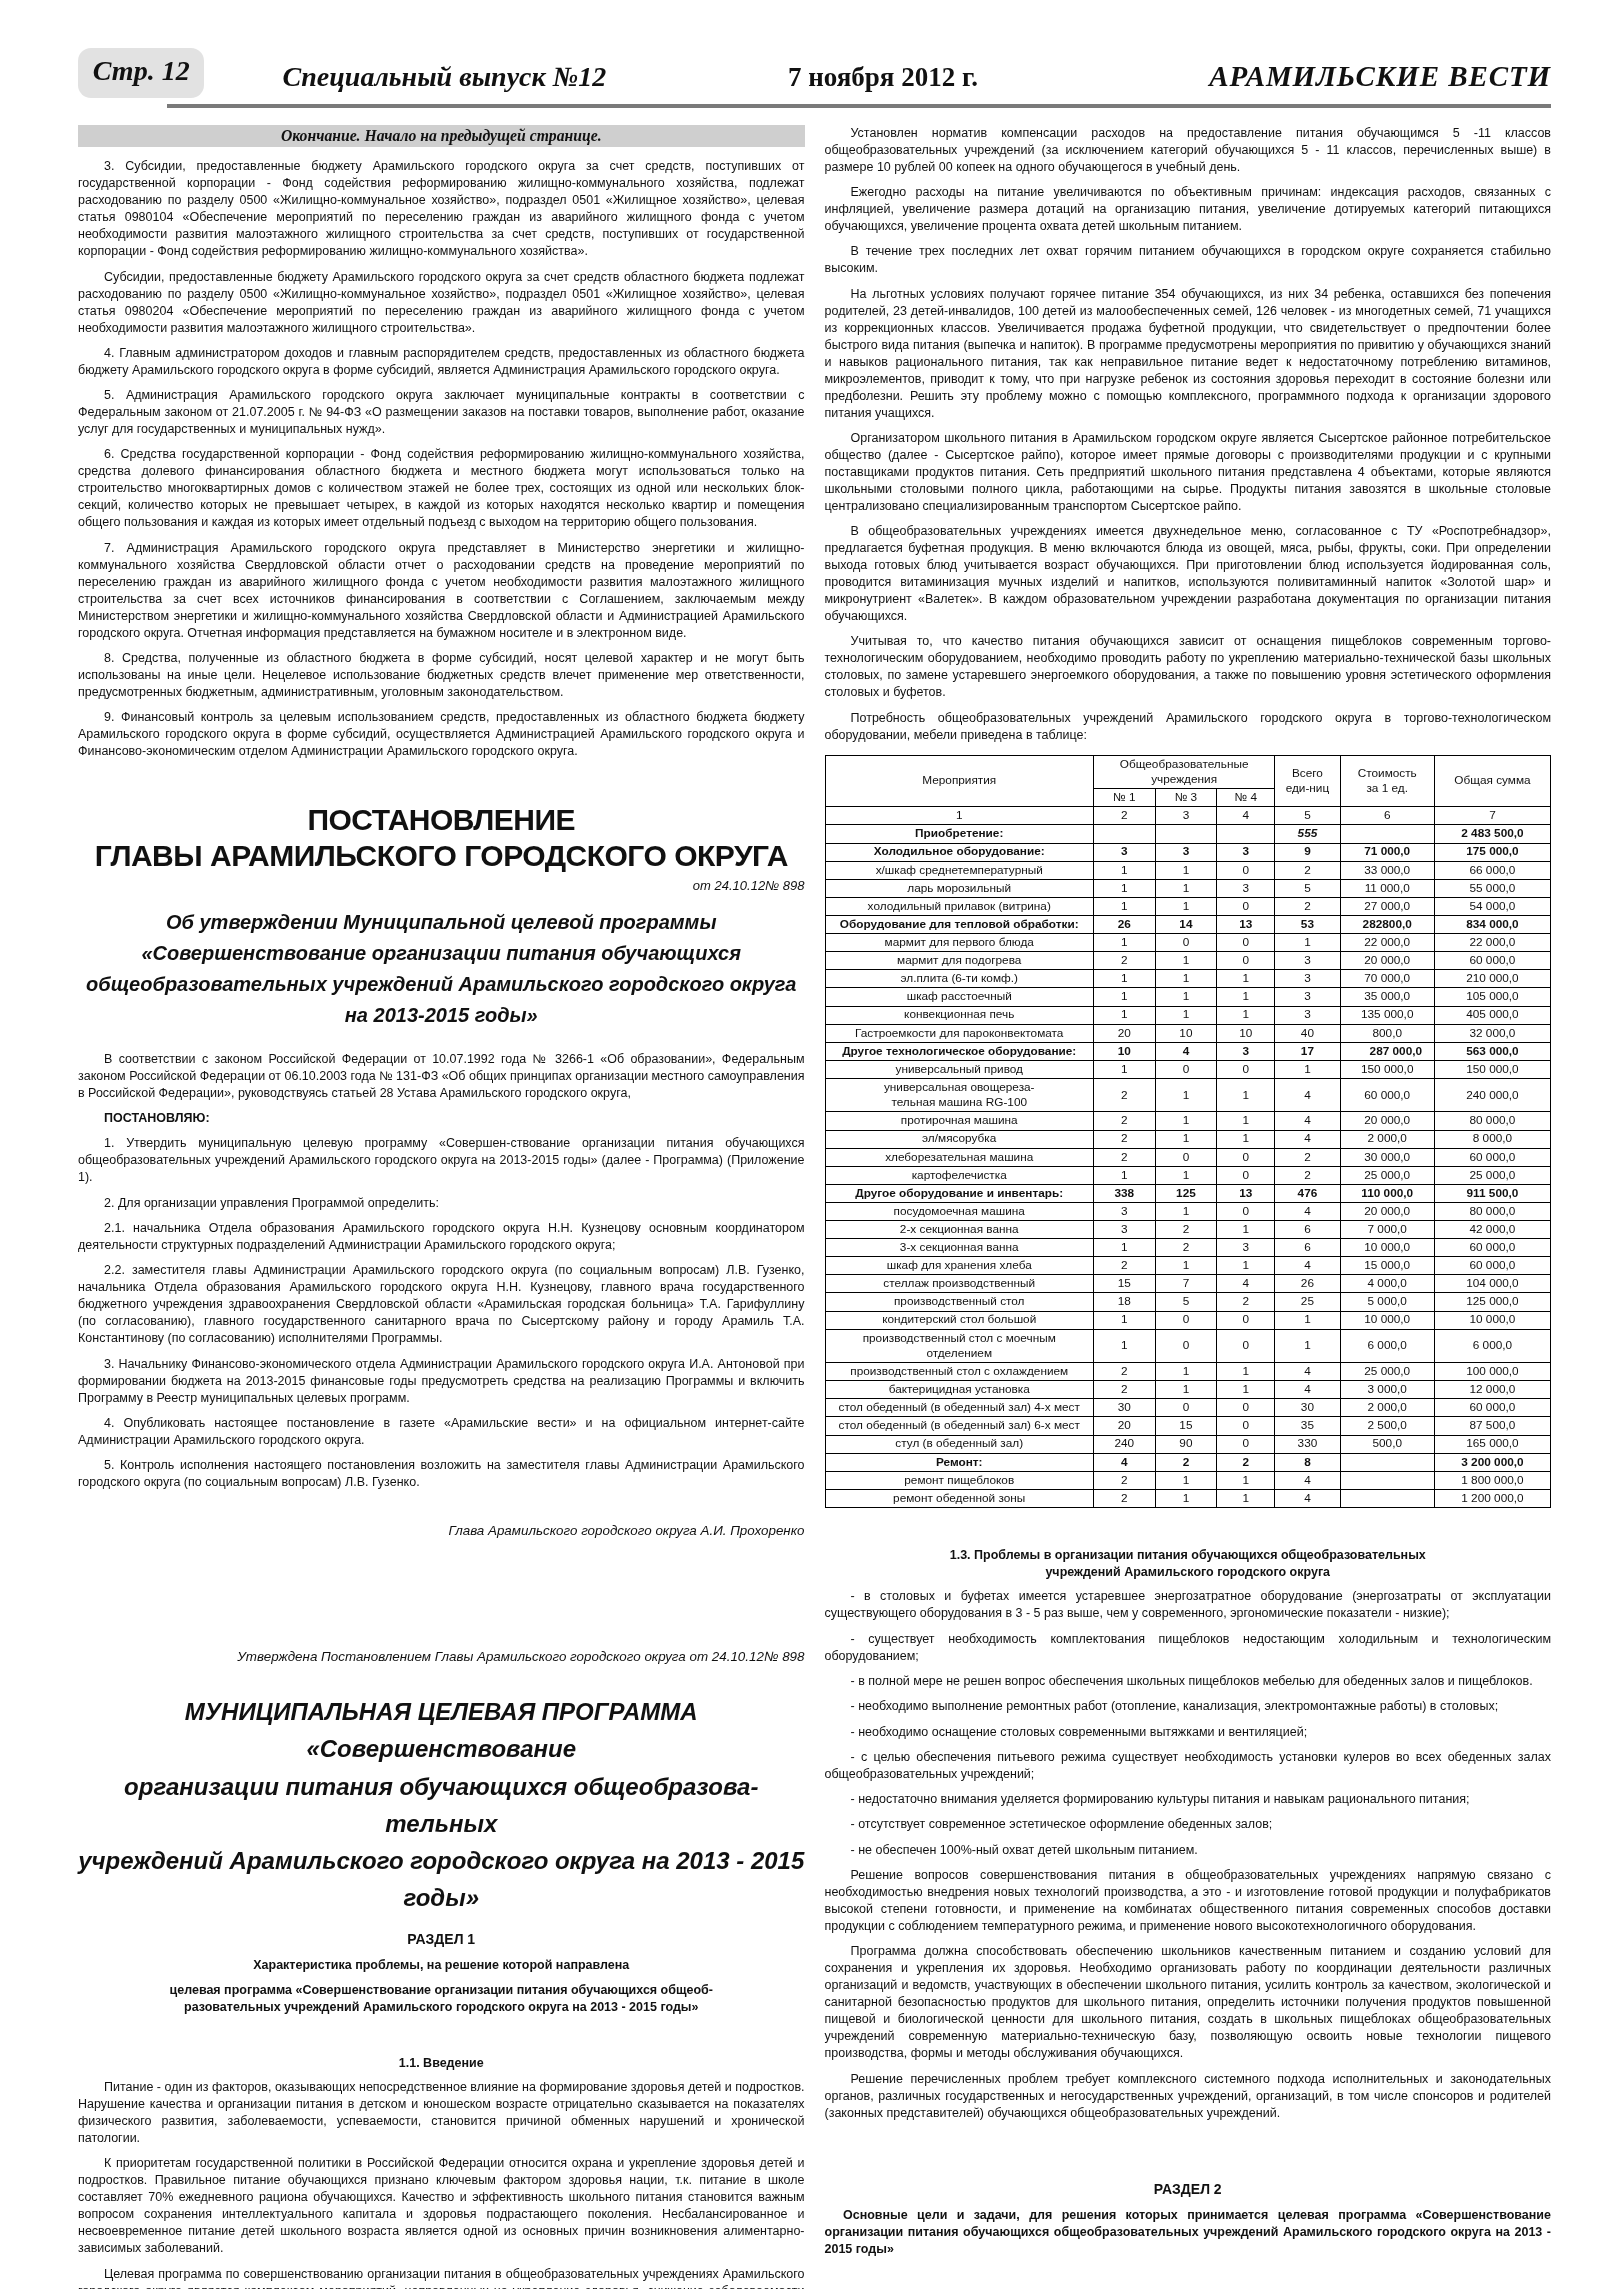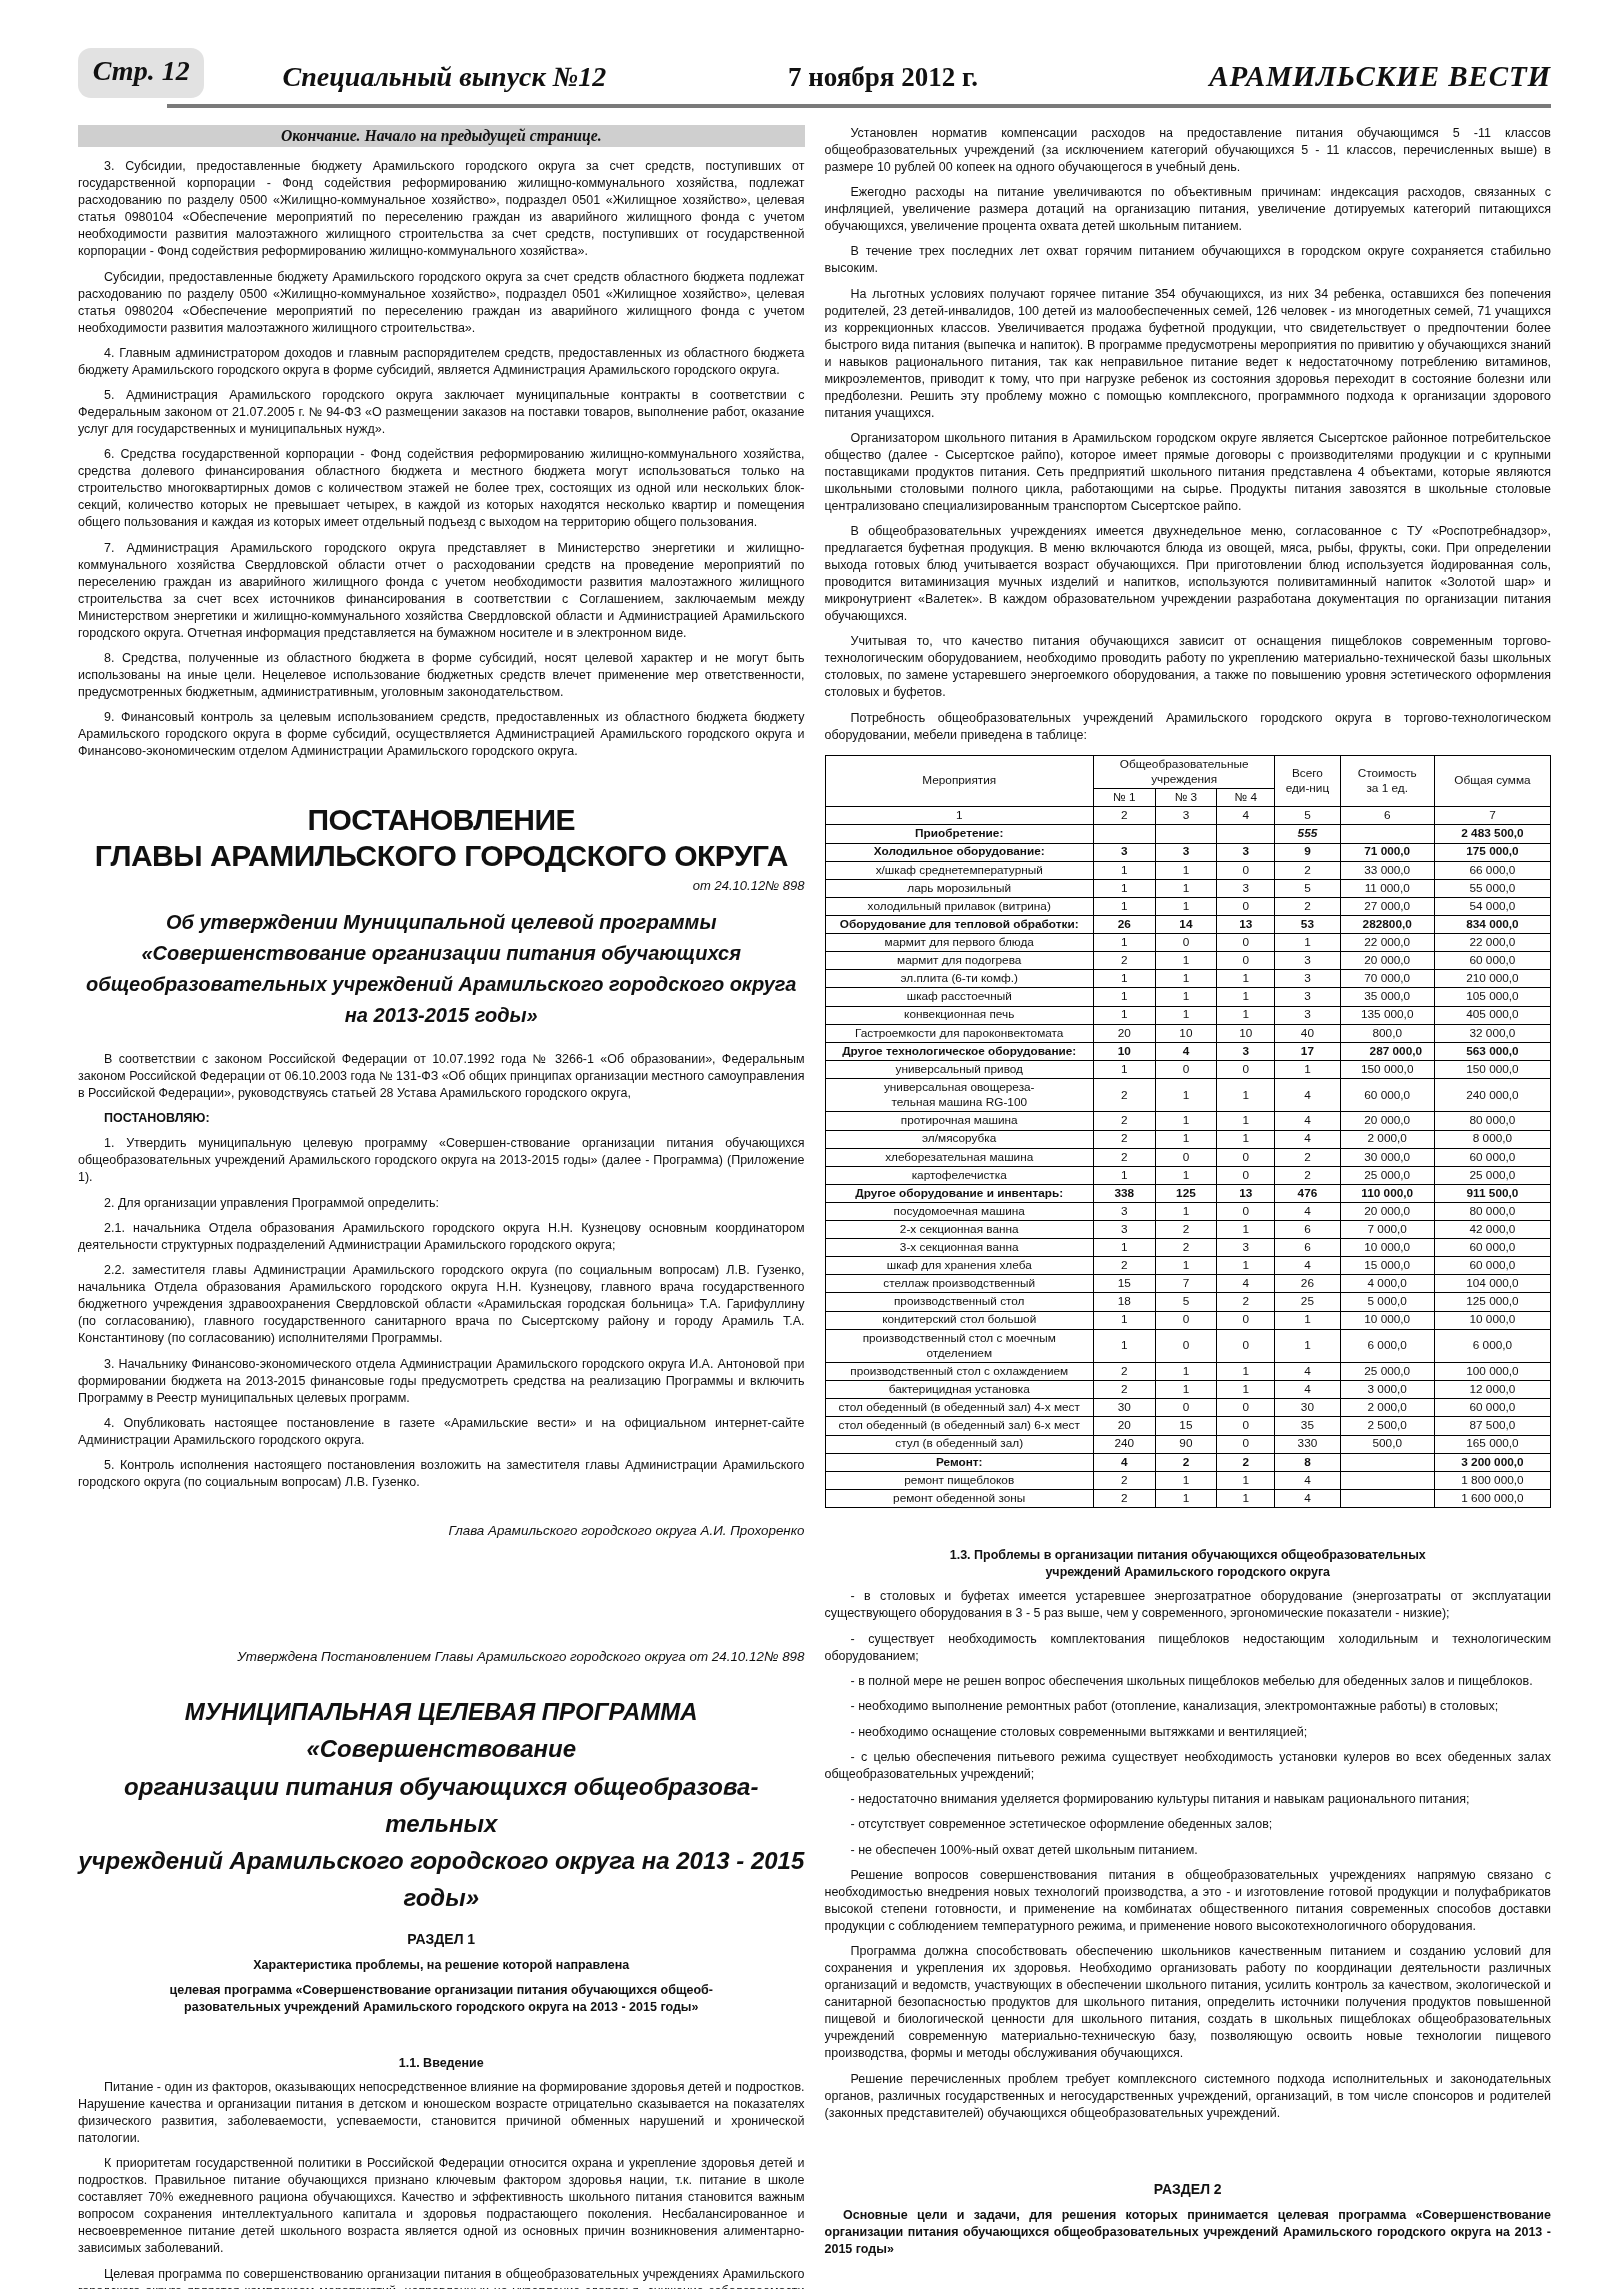--- a/index.html
+++ b/index.html
@@ -461,21 +461,21 @@
                 <td style="white-space: pre-line;"></td>
                 <td style="white-space: pre-line;">1 800 000,0</td>
               </tr>
               <tr>
                 <td style="white-space: pre-line;">ремонт обеденной зоны</td>
                 <td style="white-space: pre-line;">2</td>
                 <td style="white-space: pre-line;">1</td>
                 <td style="white-space: pre-line;">1</td>
                 <td style="white-space: pre-line;">4</td>
                 <td style="white-space: pre-line;"></td>
-                <td style="white-space: pre-line;">1 600 000,0</td>
+                <td style="white-space: pre-line;">1 200 000,0</td>
               </tr>
             </tbody>
           </table>
         </div>
         <div class="center-bold gap-top">1.3. Проблемы в организации питания обучающихся общеобразовательных
 учреждений Арамильского городского округа</div>
         <div class="p">- в столовых и буфетах имеется устаревшее энергозатратное оборудование (энергозатраты от эксплуатации существующего оборудования в 3 - 5 раз выше, чем у современного, эргономические показатели - низкие);</div>
         <div class="p">- существует необходимость комплектования пищеблоков недостающим холодильным и технологическим оборудованием;</div>
         <div class="p">- в полной мере не решен вопрос обеспечения школьных пищеблоков мебелью для обеденных залов и пищеблоков.</div>
         <div class="p">- необходимо выполнение ремонтных работ (отопление, канализация, электромонтажные работы) в столовых;</div>

